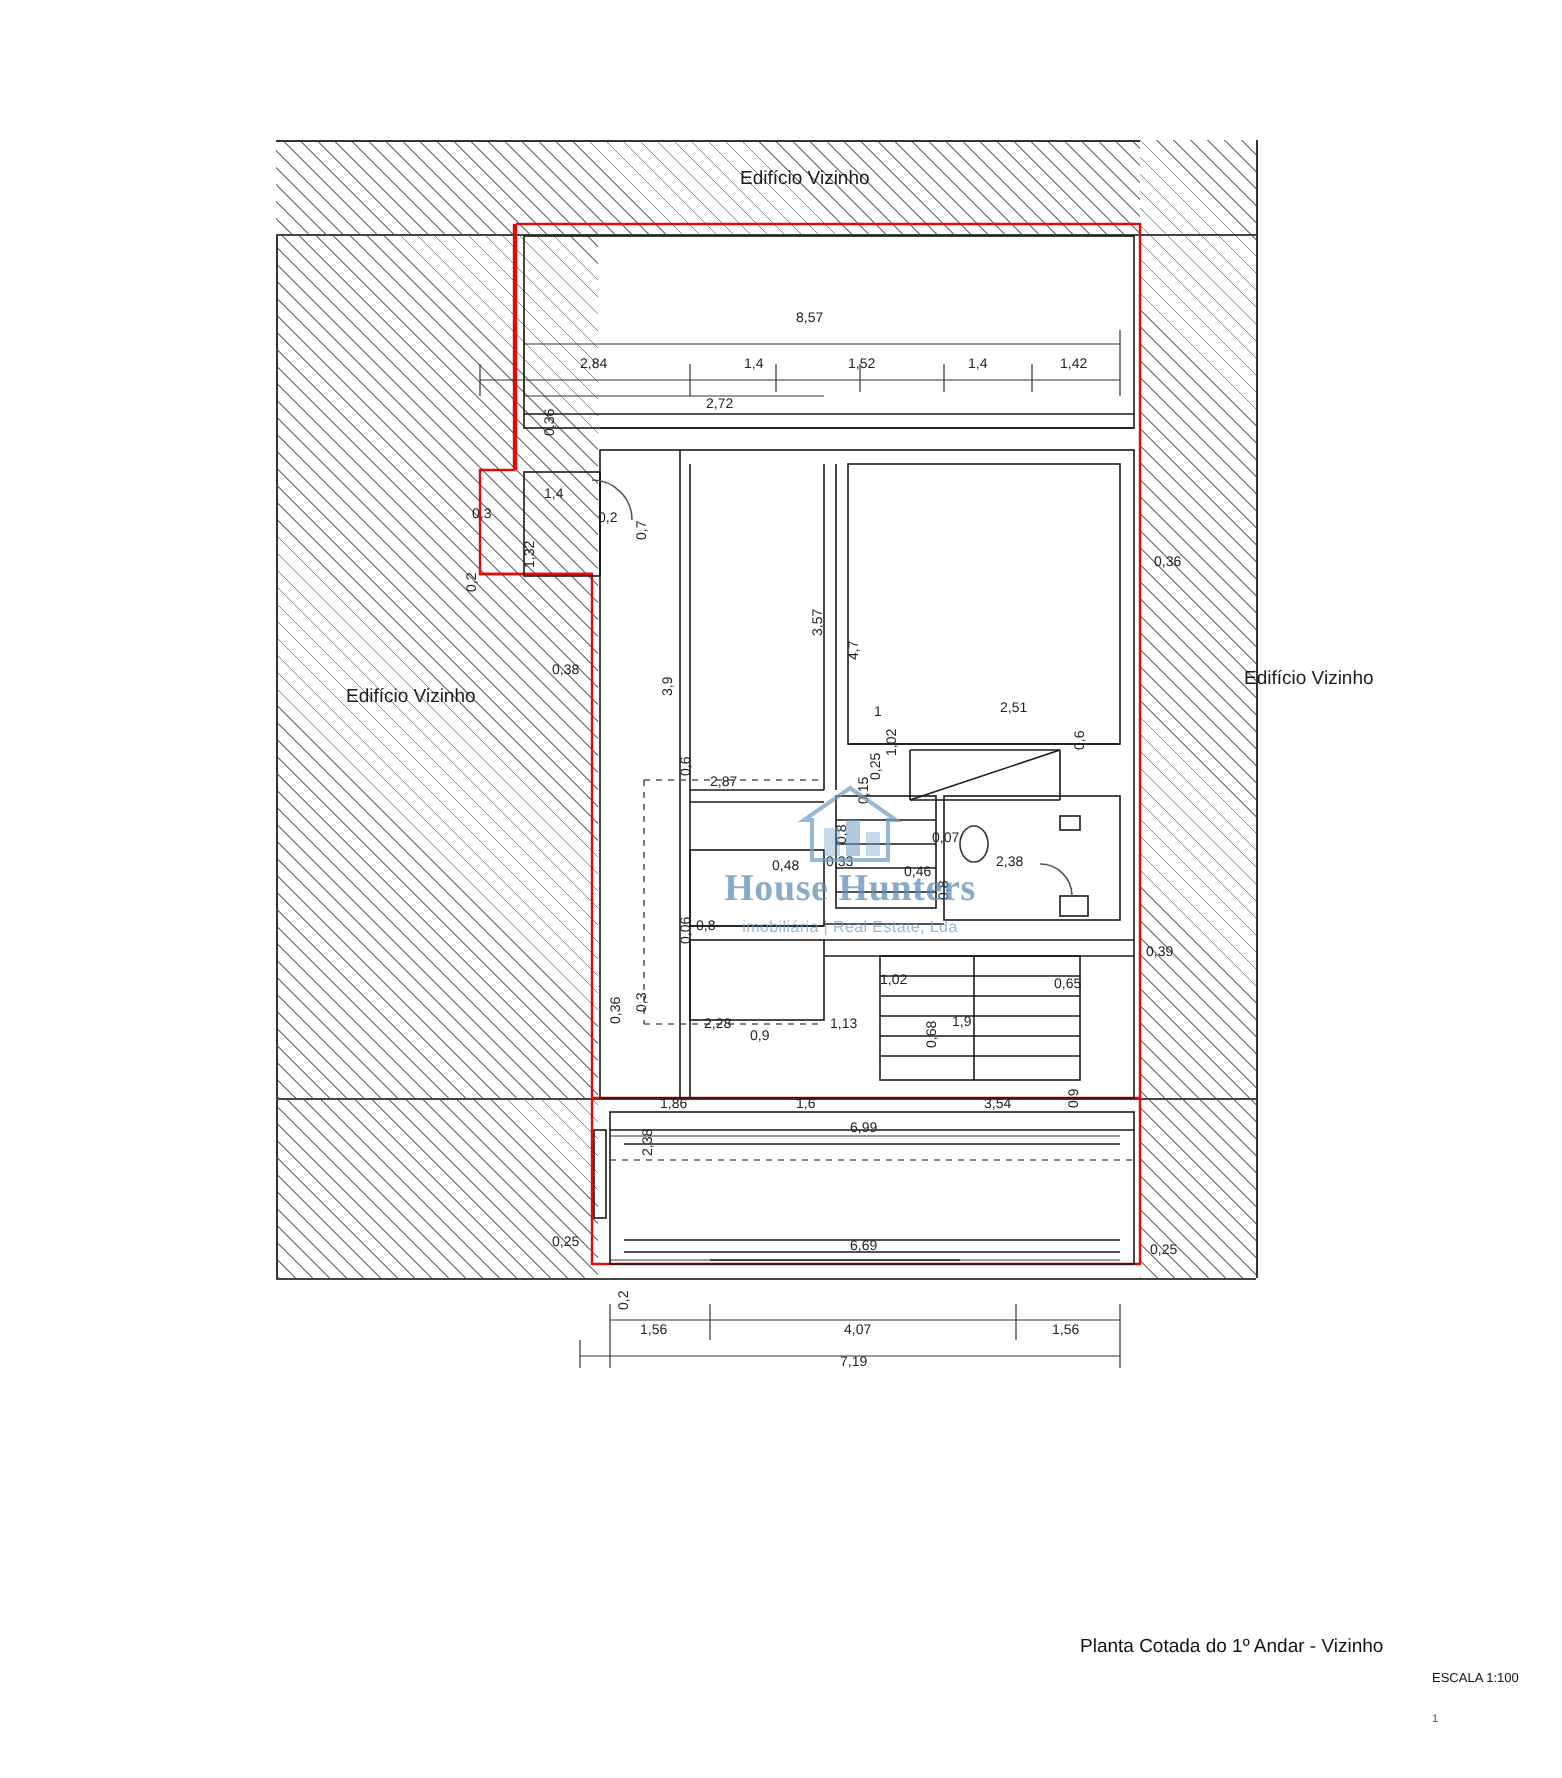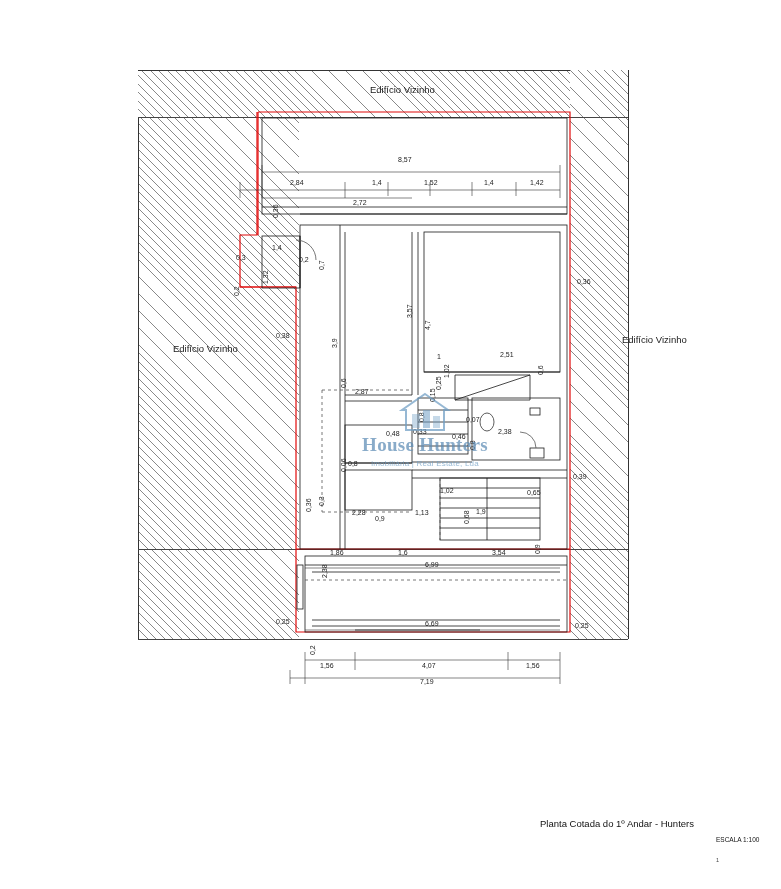--- a/index.html
+++ b/index.html
@@ -300,17 +300,17 @@
         <path d="M27 2 L50 18 L46 18 L46 38 L8 38 L8 18 L4 18 Z" fill="none" stroke="#6f9ec4" stroke-width="2"></path>
         <rect x="14" y="22" width="8" height="14" fill="#6f9ec4" opacity="0.55"></rect>
         <rect x="25" y="18" width="7" height="18" fill="#6f9ec4" opacity="0.75"></rect>
         <rect x="35" y="24" width="7" height="12" fill="#6f9ec4" opacity="0.55"></rect>
       </svg>
     </div>
     <div class="wm-name">House Hunters</div>
     <div class="wm-sub">imobiliária | Real Estate, Lda</div>
   </div>
 
-  <div class="abs title" style="left:540px; top:818px;">Planta Cotada do 1º Andar -  Hunters</div>
+  <div class="abs title" style="left:540px; top:818px;">Planta Cotada do 1º Andar -  Vizinho</div>
   <div class="abs scale" style="left:716px; top:836px;">ESCALA 1:100</div>
   <div class="abs pagenum" style="left:716px; top:857px;">1</div>
 
 </div>
 
 </body></html>

